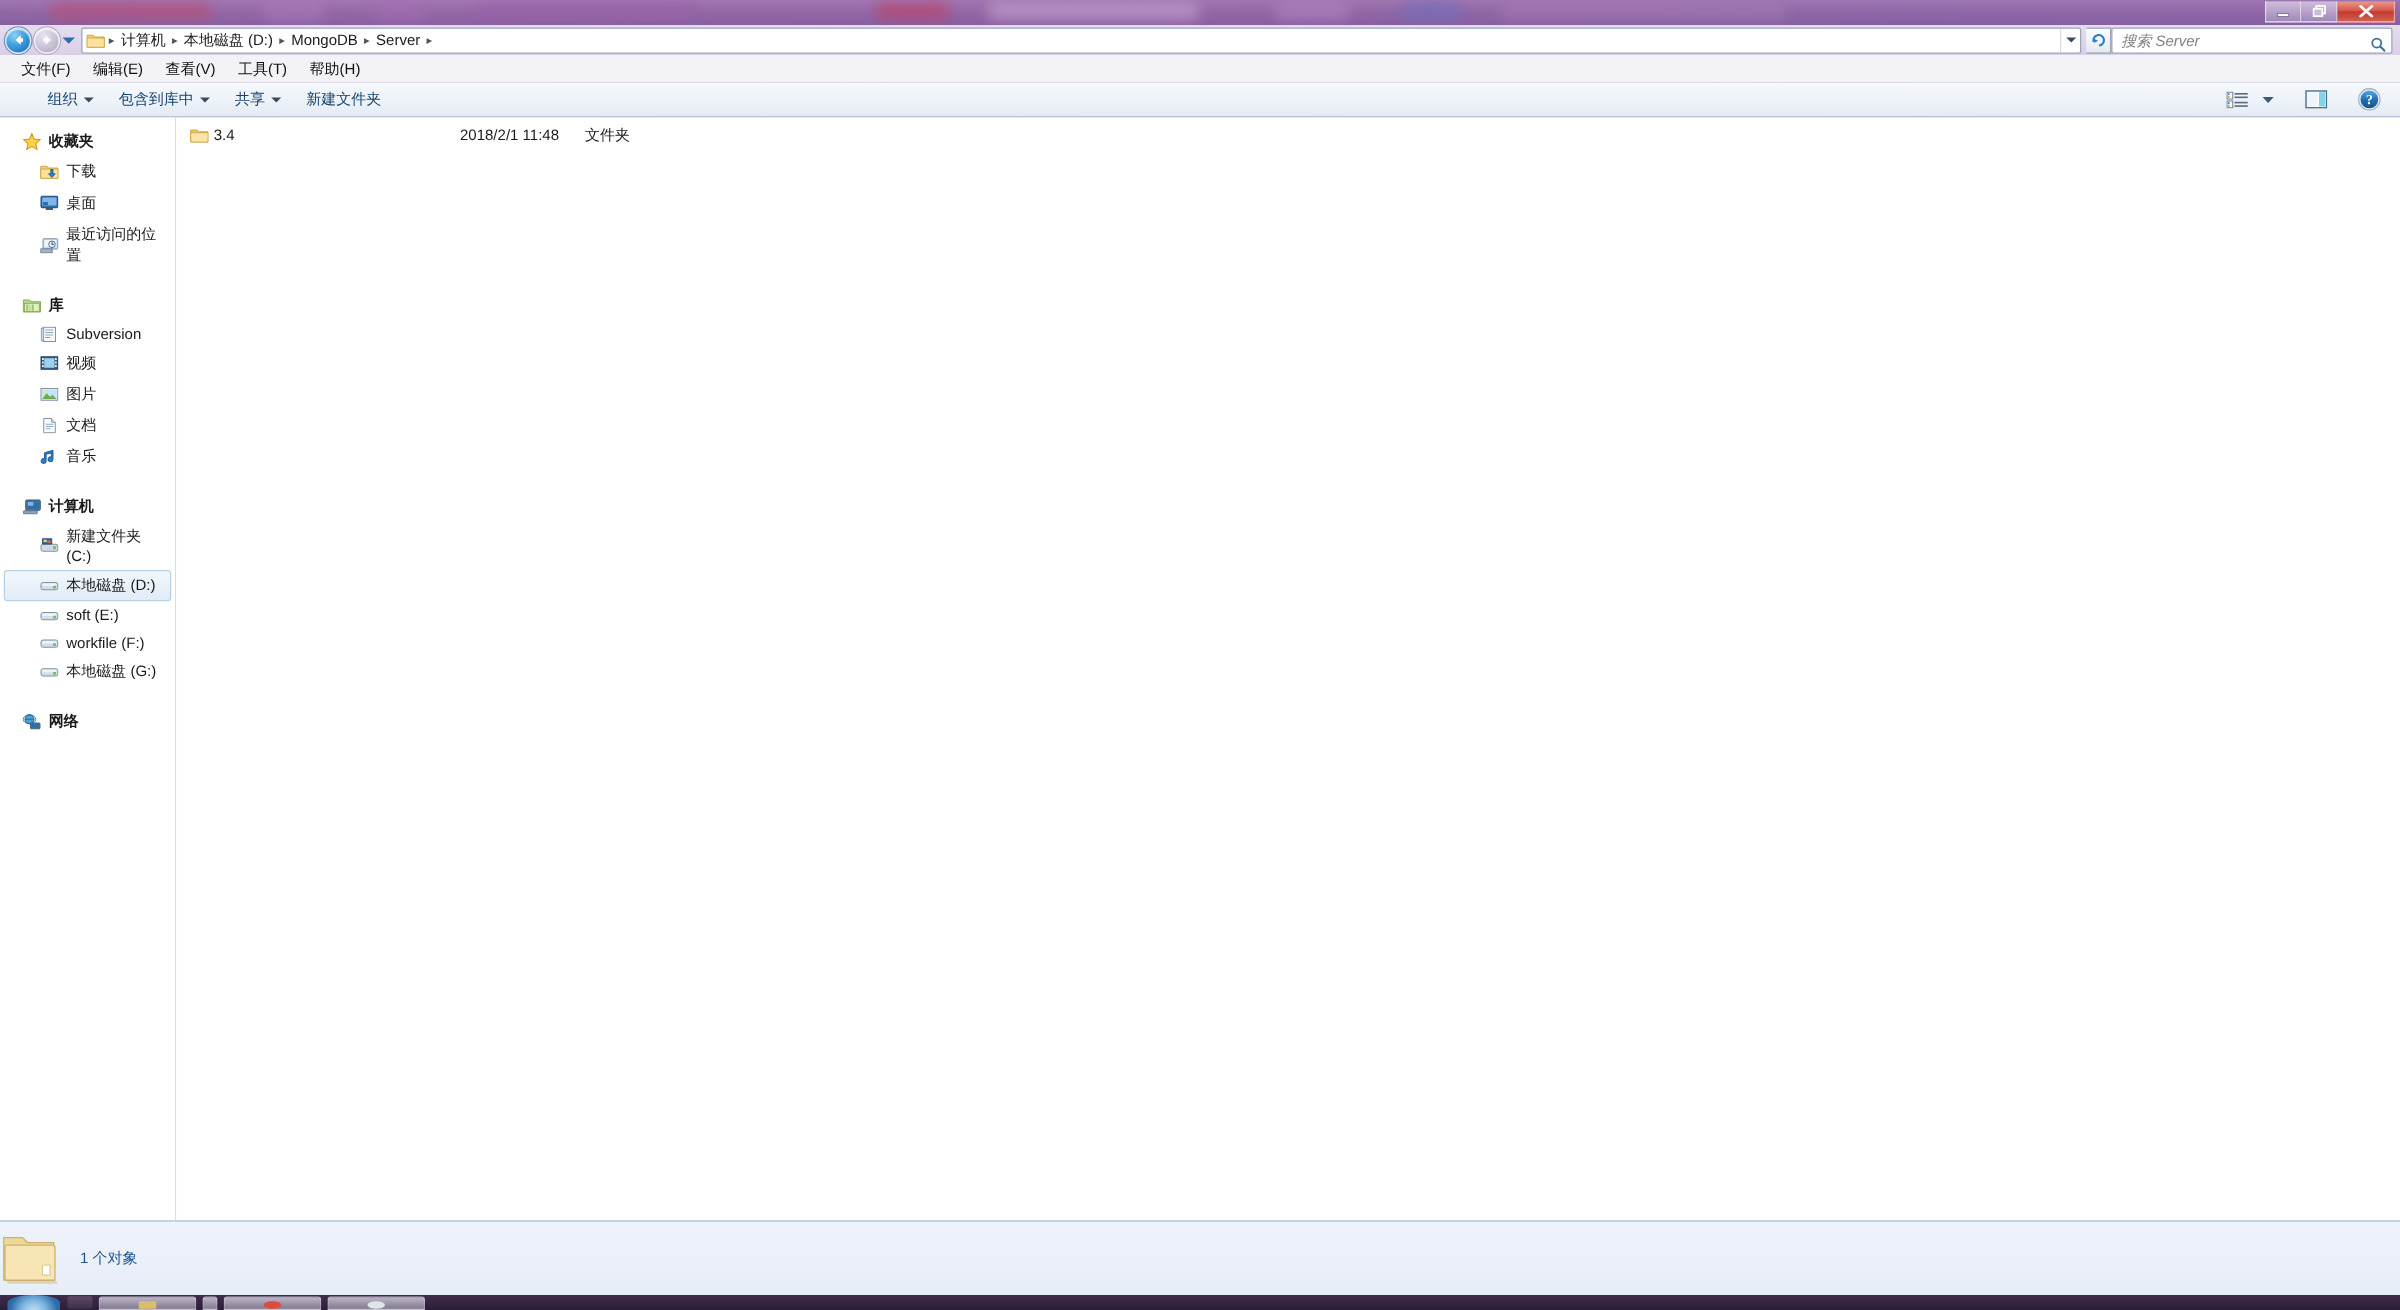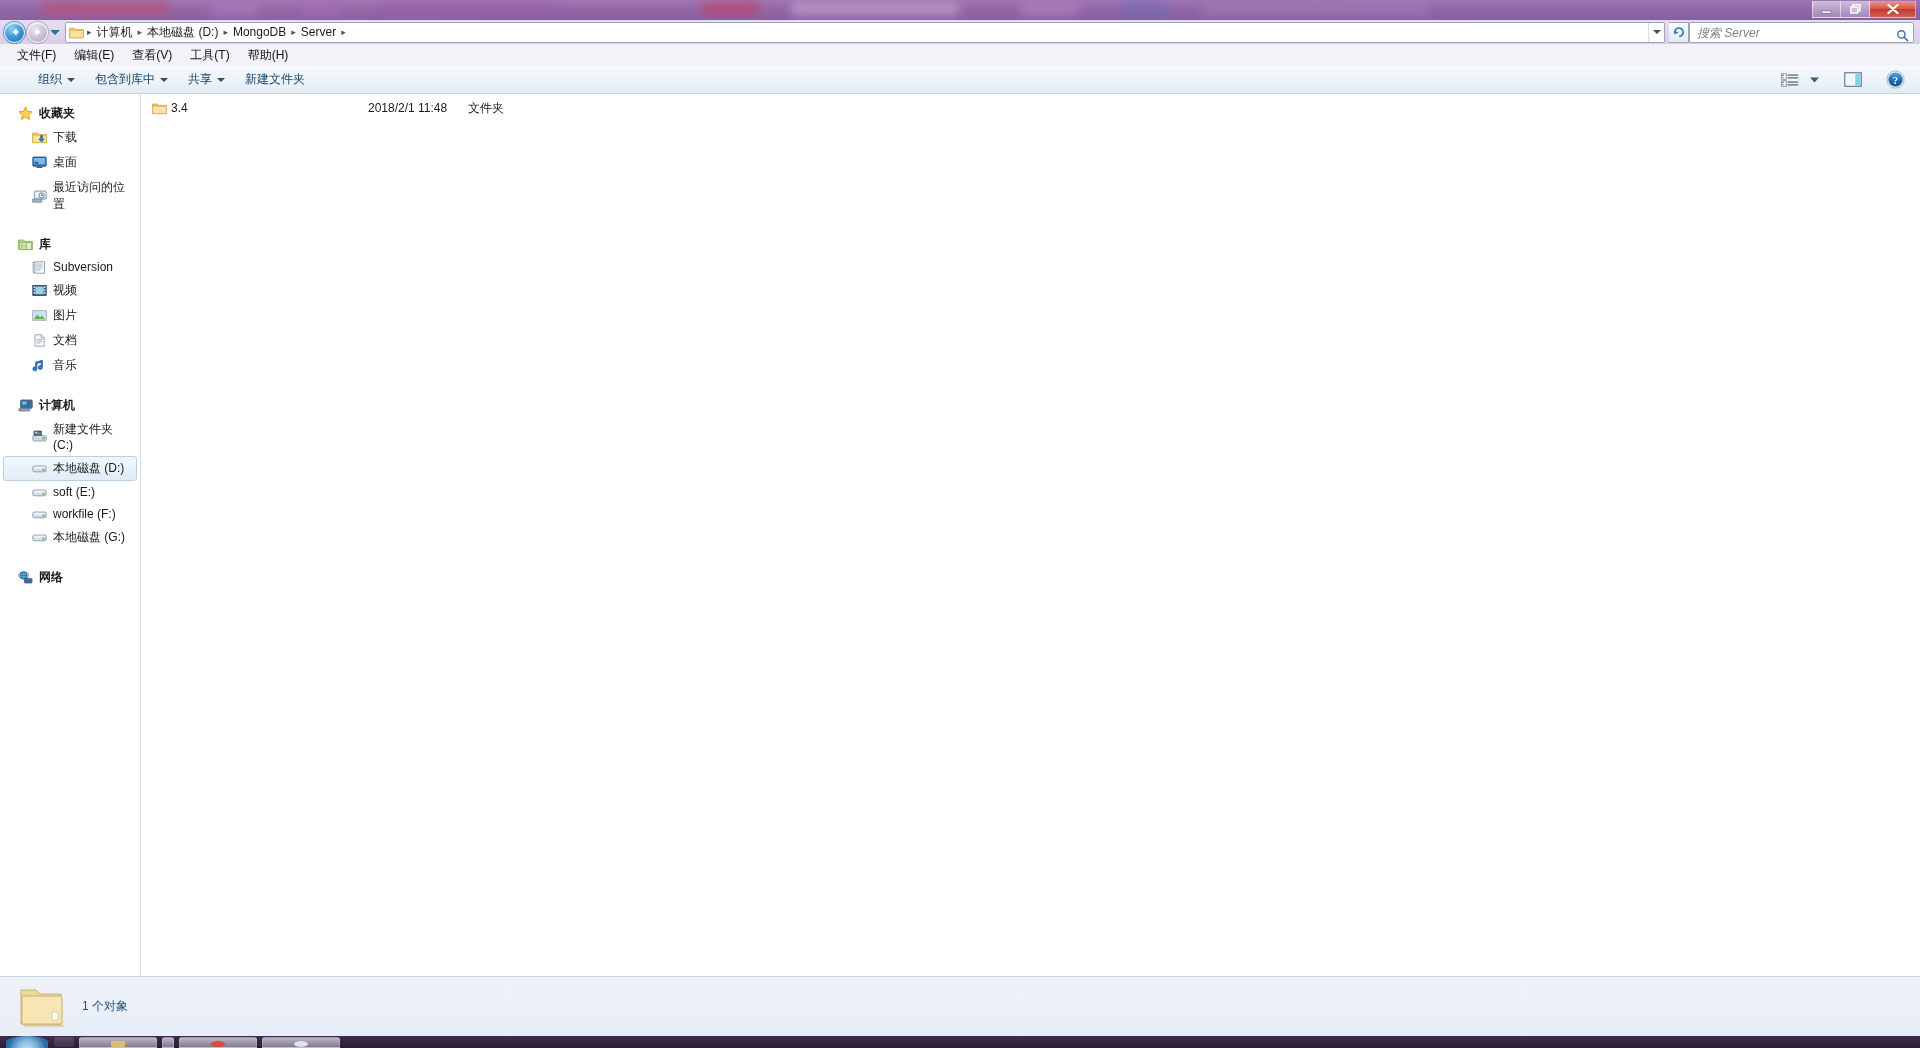--- a/index.html
+++ b/index.html
@@ -220,21 +220,21 @@
   .cell.name { width: 218px; padding-left: 10px; }
   .cell.date { width: 100px; }
   .cell.type { width: 100px; }
   .cell.size { width: 95px; }
 
   
   .statusbar {
     position:absolute; left:0; top:976px; width:1920px; height:60px;
     background: linear-gradient(180deg,#eef2fa 0%, #e7edf7 100%);
     border-top: 1px solid #c8d4e2;
-    display:flex; align-items:center; padding-left: 18px; gap: 18px;
+    display:flex; align-items:center; gap: 18px;
   }
   .status-text { font-size:12px; color:#21548e; }
 
   
   .taskbar {
     position:absolute; left:0; top:1036px; width:1920px; height:12px;
     background: linear-gradient(180deg, rgba(60,40,70,0.92) 0%, rgba(40,28,52,0.96) 100%);
     display:flex; align-items:center; overflow:hidden;
   }
   .tb-orb {

